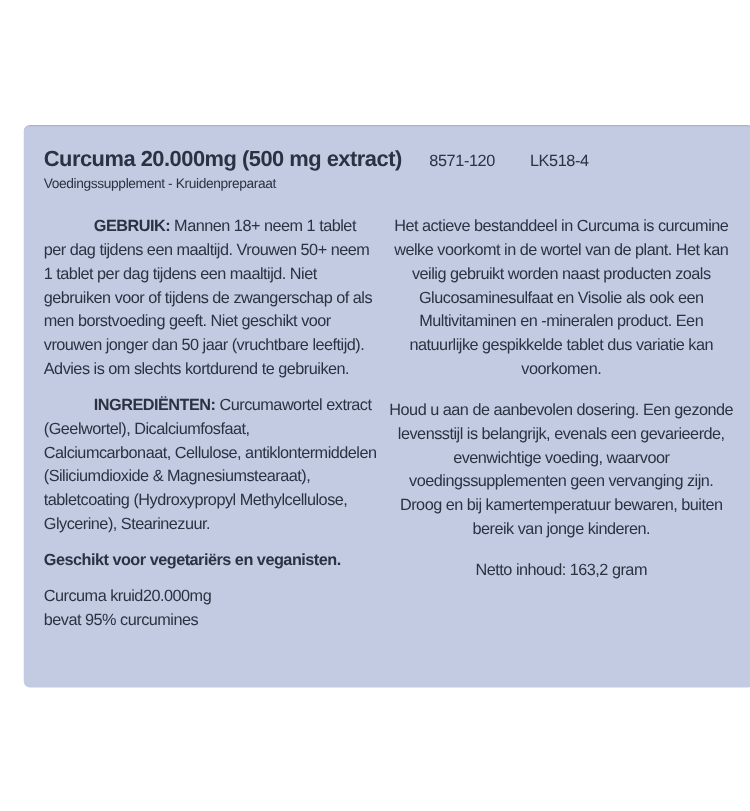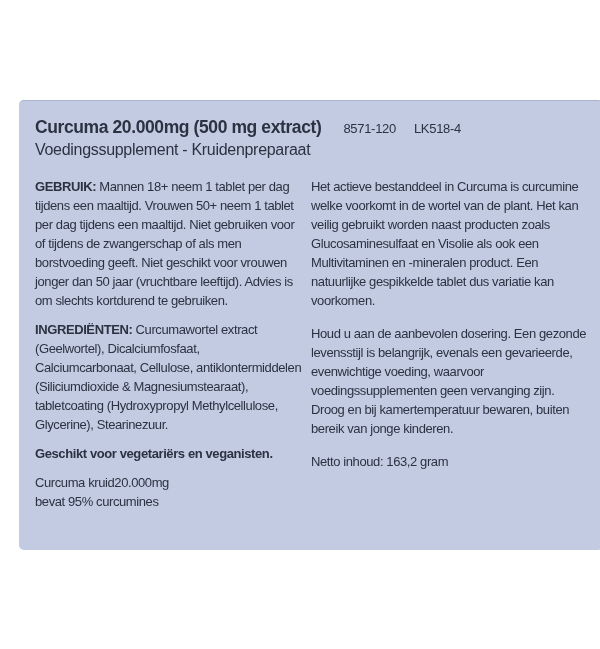--- a/index.html
+++ b/index.html
@@ -39,41 +39,41 @@
     font-size: 17.5px;
     font-weight: bold;
     letter-spacing: -0.4px;
     margin: 0;
   }
   .code {
     font-size: 13px;
     letter-spacing: -0.3px;
     margin-left: 22px;
   }
-  .code + .code { margin-left: 18px; text-align: center; }
+  .code + .code { margin-left: 28px; text-align: center; }
   .subtitle {
-    font-size: 16px;
+    font-size: 11px;
     letter-spacing: -0.3px;
     margin-top: 3px;
   }
   .columns {
     display: flex;
     gap: 8px;
     margin-top: 18px;
   }
   .col {
     font-size: 13px;
     line-height: 19px;
     letter-spacing: -0.4px;
   }
   .col.left  { width: 268px; flex: 0 0 268px; }
   .col.right { width: 276px; flex: 0 0 276px; }
   .col.left  p { margin: 0 0 10px 0; }
-  .col.right p { margin: 0 0 14px 0; }
-  .b { font-weight: bold; }
+  .col.right p { margin: 0 0 14px 0; text-align: center; }
+  .b { font-weight: bold; margin-left: 40px; }
   .spec-row {
     display: flex;
     justify-content: flex-start;
     max-width: 256px;
   }
 </style>
 </head>
 <body style="background: rgb(255, 255, 255);">
 
 <div class="page">

